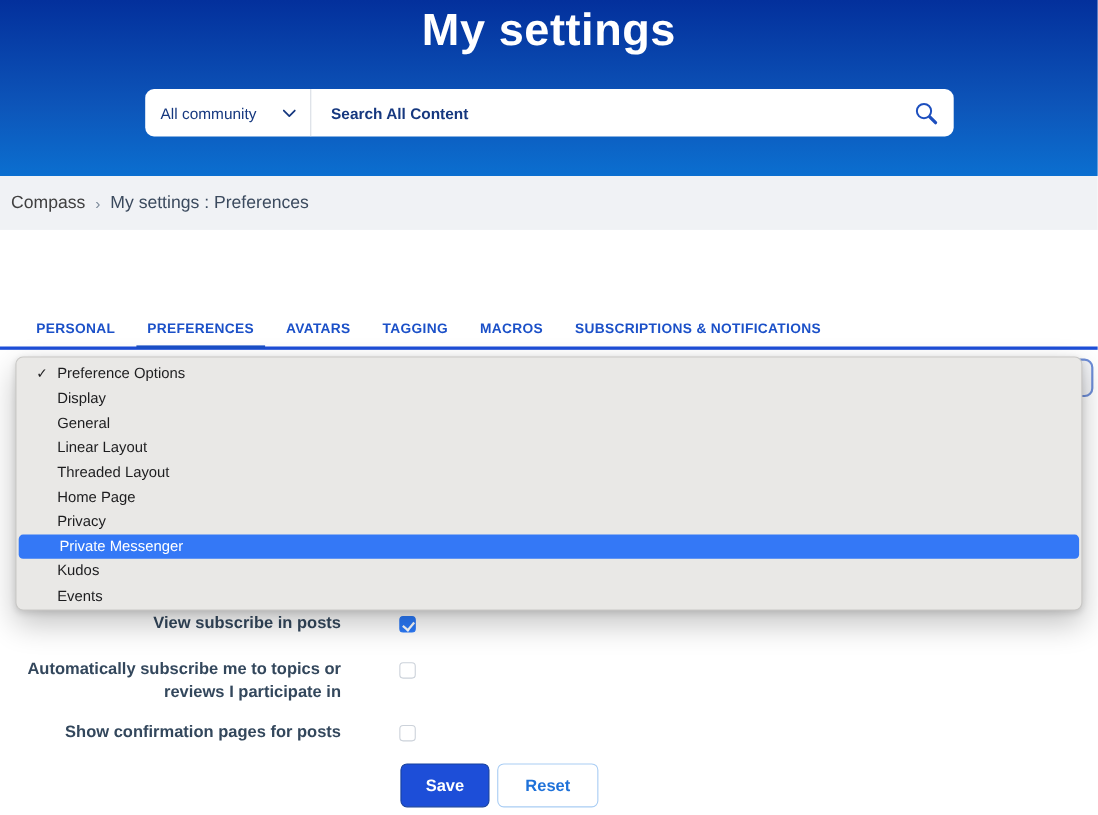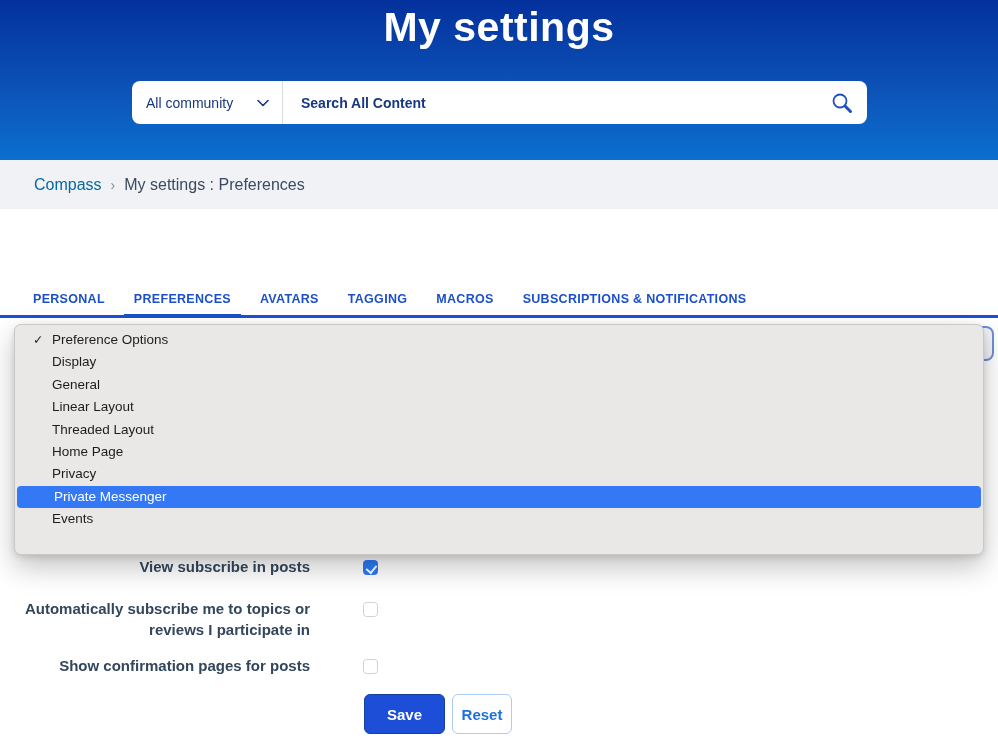--- a/index.html
+++ b/index.html
@@ -42,21 +42,21 @@
     width:50px; height:100%; flex:0 0 auto; border:none; background:none;
     display:flex; align-items:center; justify-content:center; cursor:pointer;
   }
 
   
   .breadcrumb-bar {
     position:absolute; top:160px; left:0; width:998px; height:49px;
     background:#f0f2f5; display:flex; align-items:center; gap:9px;
     padding-left:10px; font-size:16px; font-weight:500; color:#3b4a5e;
   }
-  .bc-root { color:#0369a1; text-decoration:none; cursor:pointer;margin-left:24px; }
+  .bc-root { color:#404040; text-decoration:none; cursor:pointer; }
   .bc-sep { color:#7d8b9b; font-size:14px; }
 
   
   .tabs {
     position:absolute; top:283px; left:0; width:998px; height:35px;
     display:flex; gap:9px; padding-left:23px;
     border-bottom:3px solid #1d4ed8;
   }
   .tab {
     position:relative; display:flex; align-items:center; padding:0 10px;
@@ -113,21 +113,21 @@
   }
   .row1 { top:556px; }
   .row2 { top:598px; }
   .row3 { top:655px; }
 
   
   .actions { position:absolute; top:694px; left:364px; display:flex; gap:7px; }
   .btn { height:40px; border-radius:6px; font-family:inherit; font-size:15px;
          font-weight:700; cursor:pointer; }
   .btn-save { width:81px; background:#1d4ed8; border:1px solid #16409e; color:#ffffff; }
-  .btn-reset { width:60px; background:#ffffff; border:1px solid #a9cdf4; color:#1e71d9; }
+  .btn-reset { width:92px; background:#ffffff; border:1px solid #a9cdf4; color:#1e71d9; }
 </style>
 </head>
 <body>
 
 <header class="hero">
   <div class="hero-title">My settings</div>
   <div class="searchbar">
     <div class="scope">
       <span class="scope-label">All community</span>
       <span style="display:flex;">
@@ -186,20 +186,23 @@
   <div class="menu-item">
     <span>Home Page</span>
   </div>
   <div class="menu-item">
     <span>Privacy</span>
   </div>
   <div class="menu-item highlighted">
     <span>Private Messenger</span>
   </div>
   <div class="menu-item">
+    <span>Kudos</span>
+  </div>
+  <div class="menu-item">
     <span>Events</span>
   </div>
 </div>
 
 <div class="frow row1">
   <div class="flabel">View subscribe in posts</div>
   <div class="cb checked"></div>
 </div>
 <div class="frow row2">
   <div class="flabel">Automatically subscribe me to topics or reviews I participate in</div>

